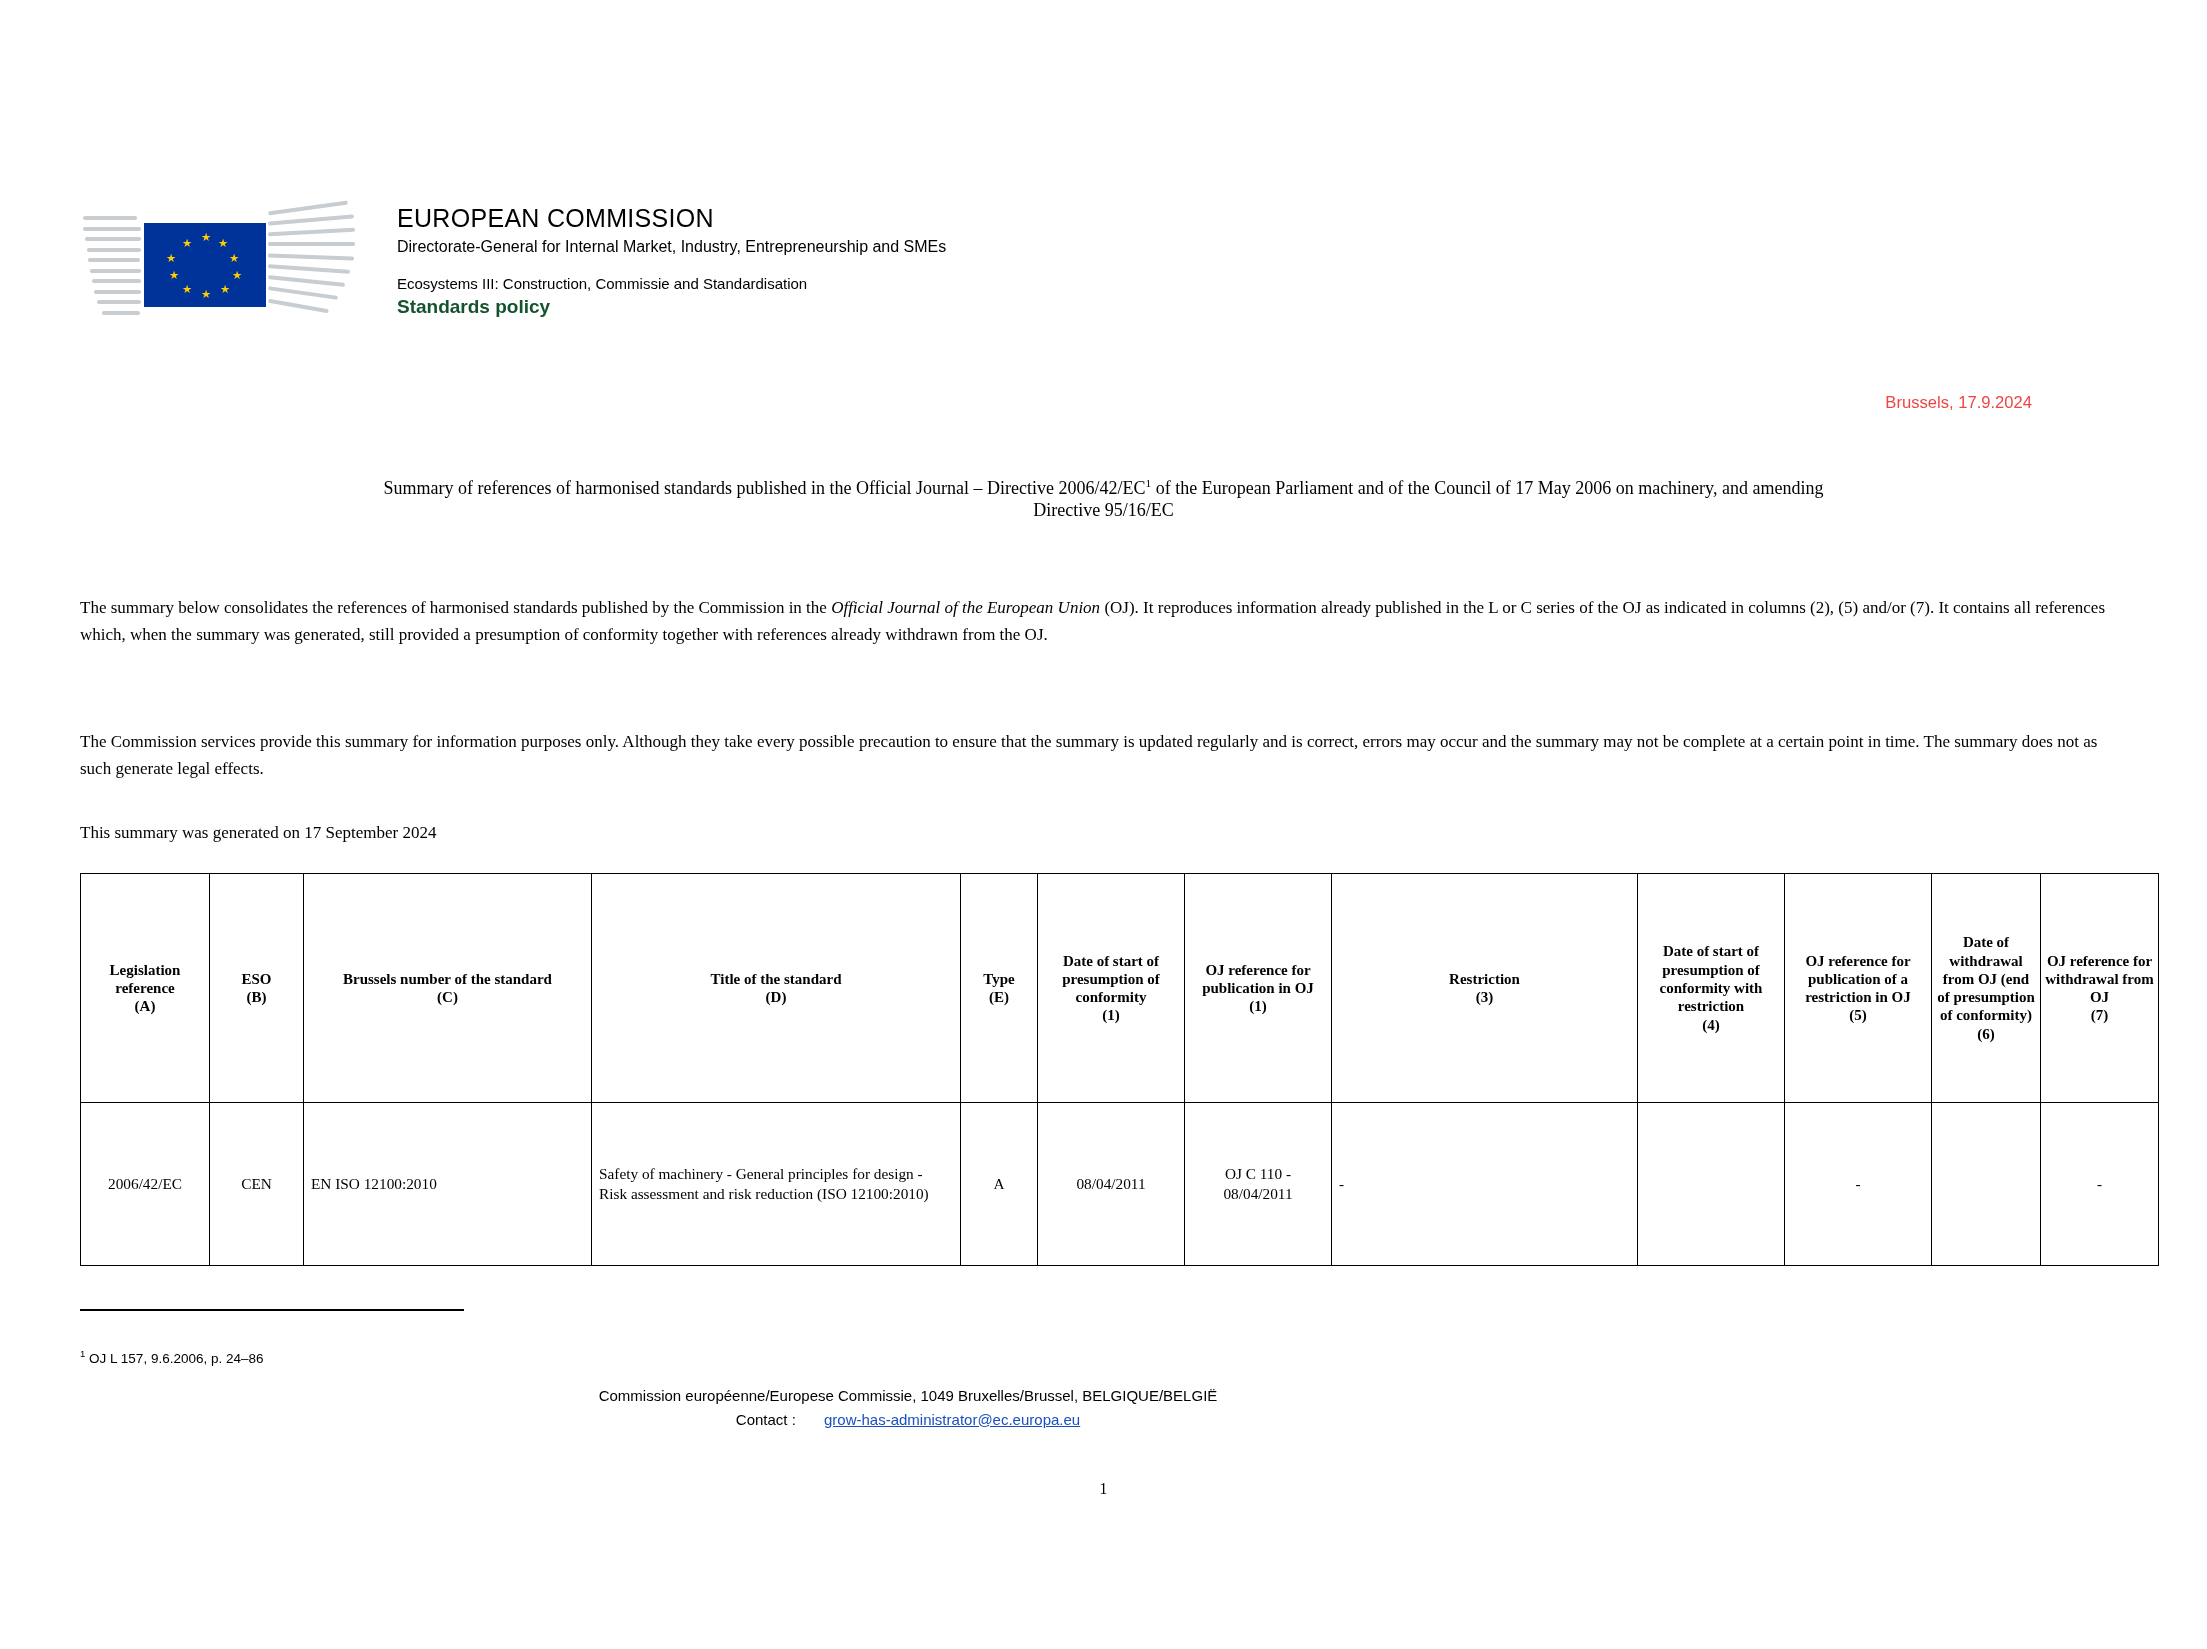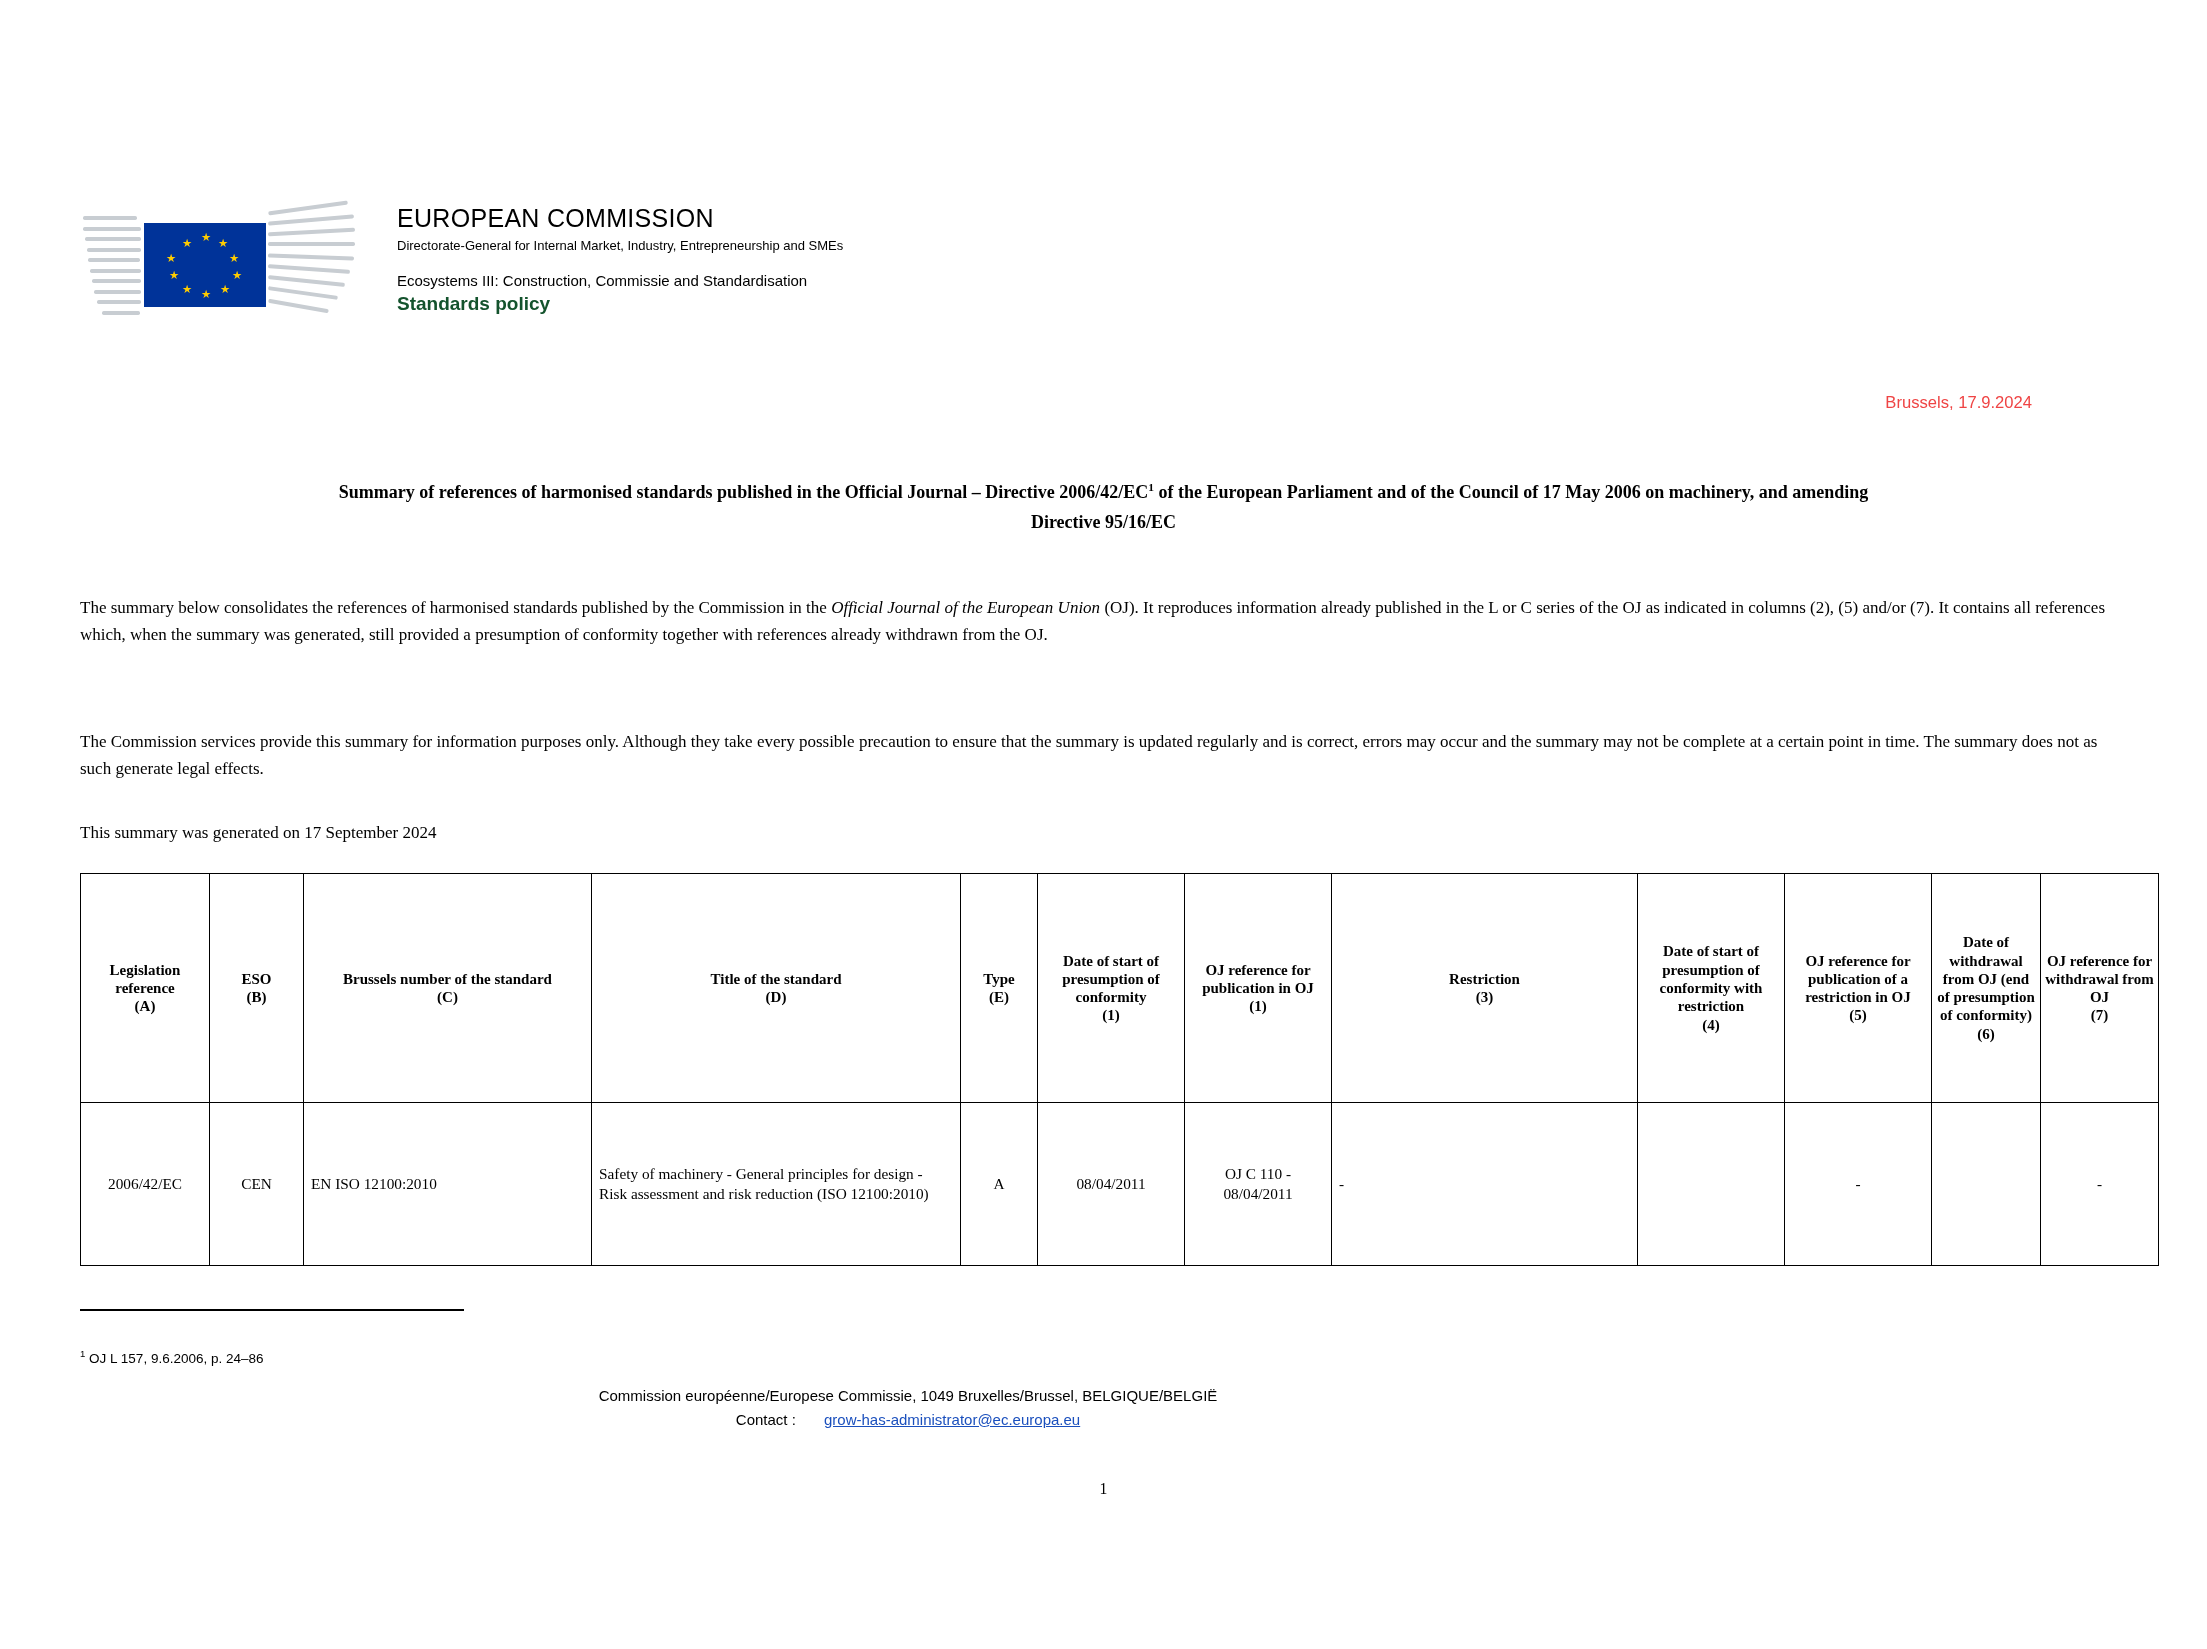--- a/index.html
+++ b/index.html
@@ -65,21 +65,21 @@
     width: 1485px;
     font-family: "Liberation Sans", sans-serif;
   }
   .org-title {
     font-size: 25px;
     letter-spacing: 0.3px;
     color: #000;
     margin-bottom: 5.2px;
   }
   .org-sub {
-    font-size: 13px;
+    font-size: 16px;
     color: #000;
     margin-bottom: 19px;
   }
   .org-unit {
     font-size: 15px;
     color: #000;
     margin-bottom: 3.5px;
   }
   .org-policy {
     font-size: 19px;
@@ -94,23 +94,23 @@
     font-family: Liberation Sans, sans-serif;
     color: #ef4444;
   }
   
   .doc-title {
     position: absolute;
     left: 83px;
     top: 472px;
     width: 2041px;
     text-align: center;
-    font-weight: bold;
+    font-weight: normal;
     font-size: 18px;
-    line-height: 30px;
+    line-height: 22px;
     color: #000;
   }
   .doc-title sup { font-size: 11.4px; }
   
   .para {
     position: absolute;
     left: 80px;
     width: 2048px;
     font-size: 17px;
     line-height: 27px;

